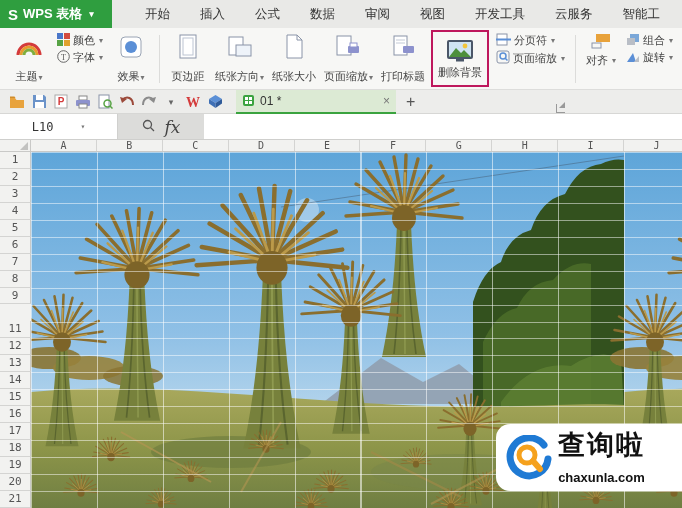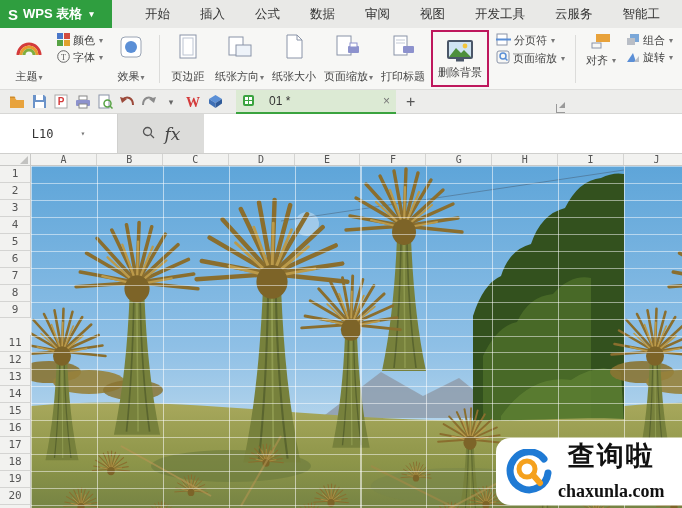--- a/index.html
+++ b/index.html
@@ -24,27 +24,27 @@
   .rcolumn { display:flex; flex-direction:column; justify-content:flex-start; padding:1px 2px; }
   .rsmall { display:flex; align-items:center; gap:3px; font-size:11px; color:#444; padding:1px 3px; white-space:nowrap; }
   .caret-sm { font-size:8px; color:#777; margin-left:1px; }
   .redbox { border:2px solid #be185d; padding:0 1px; margin:-1px 2px 0 2px; display:flex; align-items:center; }
   .launcher { position:absolute; left:556px; top:76px; width:9px; height:9px; border-left:1px solid #999; border-bottom:1px solid #999; }
   .launcher:after { content:""; position:absolute; left:2px; top:-2px; border:3px solid transparent; border-left-color:#999; border-top-color:#999; transform:rotate(180deg); }
 
   
   .qat { height:24px; background:#ededeb; border-bottom:1px solid #d7d7d5; display:flex; align-items:center; padding-left:6px; }
   .qicon { width:22px; height:20px; display:flex; align-items:center; justify-content:center; }
-  .doc-tab { height:24px; margin-left:10px; width:160px; background:#dcead4; border-bottom:2px solid #3aa33f; display:flex; align-items:center; gap:14px; padding:1px 6px; font-size:12px; color:#333; }
+  .doc-tab { height:24px; margin-left:10px; width:160px; background:#dcead4; border-bottom:2px solid #3aa33f; display:flex; align-items:center; gap:5px; padding:1px 6px; font-size:12px; color:#333; }
   .doc-tab .title { flex:1; }
   .doc-tab .close { color:#777; font-size:12px; }
   .newtab { margin-left:10px; color:#555; font-size:16px; }
 
   
-  .fbar { height:40px; background:#e9e9e7; display:flex; align-items:stretch; border-bottom:1px solid #cfcfcd; }
+  .fbar { height:26px; background:#e9e9e7; display:flex; align-items:stretch; border-bottom:1px solid #cfcfcd; }
   .namebox { width:118px; background:#fff; border-right:1px solid #d0d0ce; display:flex; align-items:center; justify-content:center; gap:26px; font-family:"DejaVu Sans Mono",monospace; font-size:12px; }
   .fxchip { width:86px; background:#dcdcda; display:flex; align-items:center; justify-content:center; gap:10px; }
   .fx { font-family:"DejaVu Serif",serif; font-style:italic; font-size:17px; color:#444; }
   .finput { flex:1; background:#fff; }
 
   
   .sheet { position:relative; width:682px; height:368px; background:#f2f2f0; }
   .corner { position:absolute; left:0; top:0; width:31px; height:12px; background:#f2f2f0; border-right:1px solid #c9c9c7; border-bottom:1px solid #c9c9c7; }
   .corner:after { content:""; position:absolute; right:2px; bottom:1px; border-style:solid; border-width:0 0 8px 8px; border-color:transparent transparent #c2c2c0 transparent; }
   .colheads { position:absolute; left:31px; top:0; width:651px; height:12px; display:flex; overflow:hidden; border-bottom:1px solid #c9c9c7; }
@@ -57,21 +57,21 @@
   .gridlines { position:absolute; inset:0; pointer-events:none;
     background-image:
       repeating-linear-gradient(to right, rgba(255,255,255,.55) 0 1px, transparent 1px 65.9px),
       repeating-linear-gradient(to bottom, rgba(255,255,255,.5) 0 1px, transparent 1px 16.95px);
   }
 
   
   .watermark { position:absolute; right:0; top:272px; width:186px; height:67px; background:#fff; border-radius:14px 0 0 14px; display:flex; align-items:center; gap:6px; padding:0 6px 0 10px; }
   .wm-text { display:flex; flex-direction:column; align-items:center; line-height:1; }
   .wm-title { font-size:27px; font-weight:bold; color:#111; letter-spacing:2px; }
-  .wm-url { font-size:18px; font-weight:bold; color:#111; margin-top:12px;font-family:Liberation Serif, serif; }
+  .wm-url { font-size:13px; font-weight:bold; color:#111; margin-top:12px; }
 </style>
 </head>
 <body>
 
 <div class="titlebar">
   <div class="brand">
     <span class="s-logo">S</span>
     <span>WPS 表格</span>
     <span class="caret">▾</span>
   </div>

